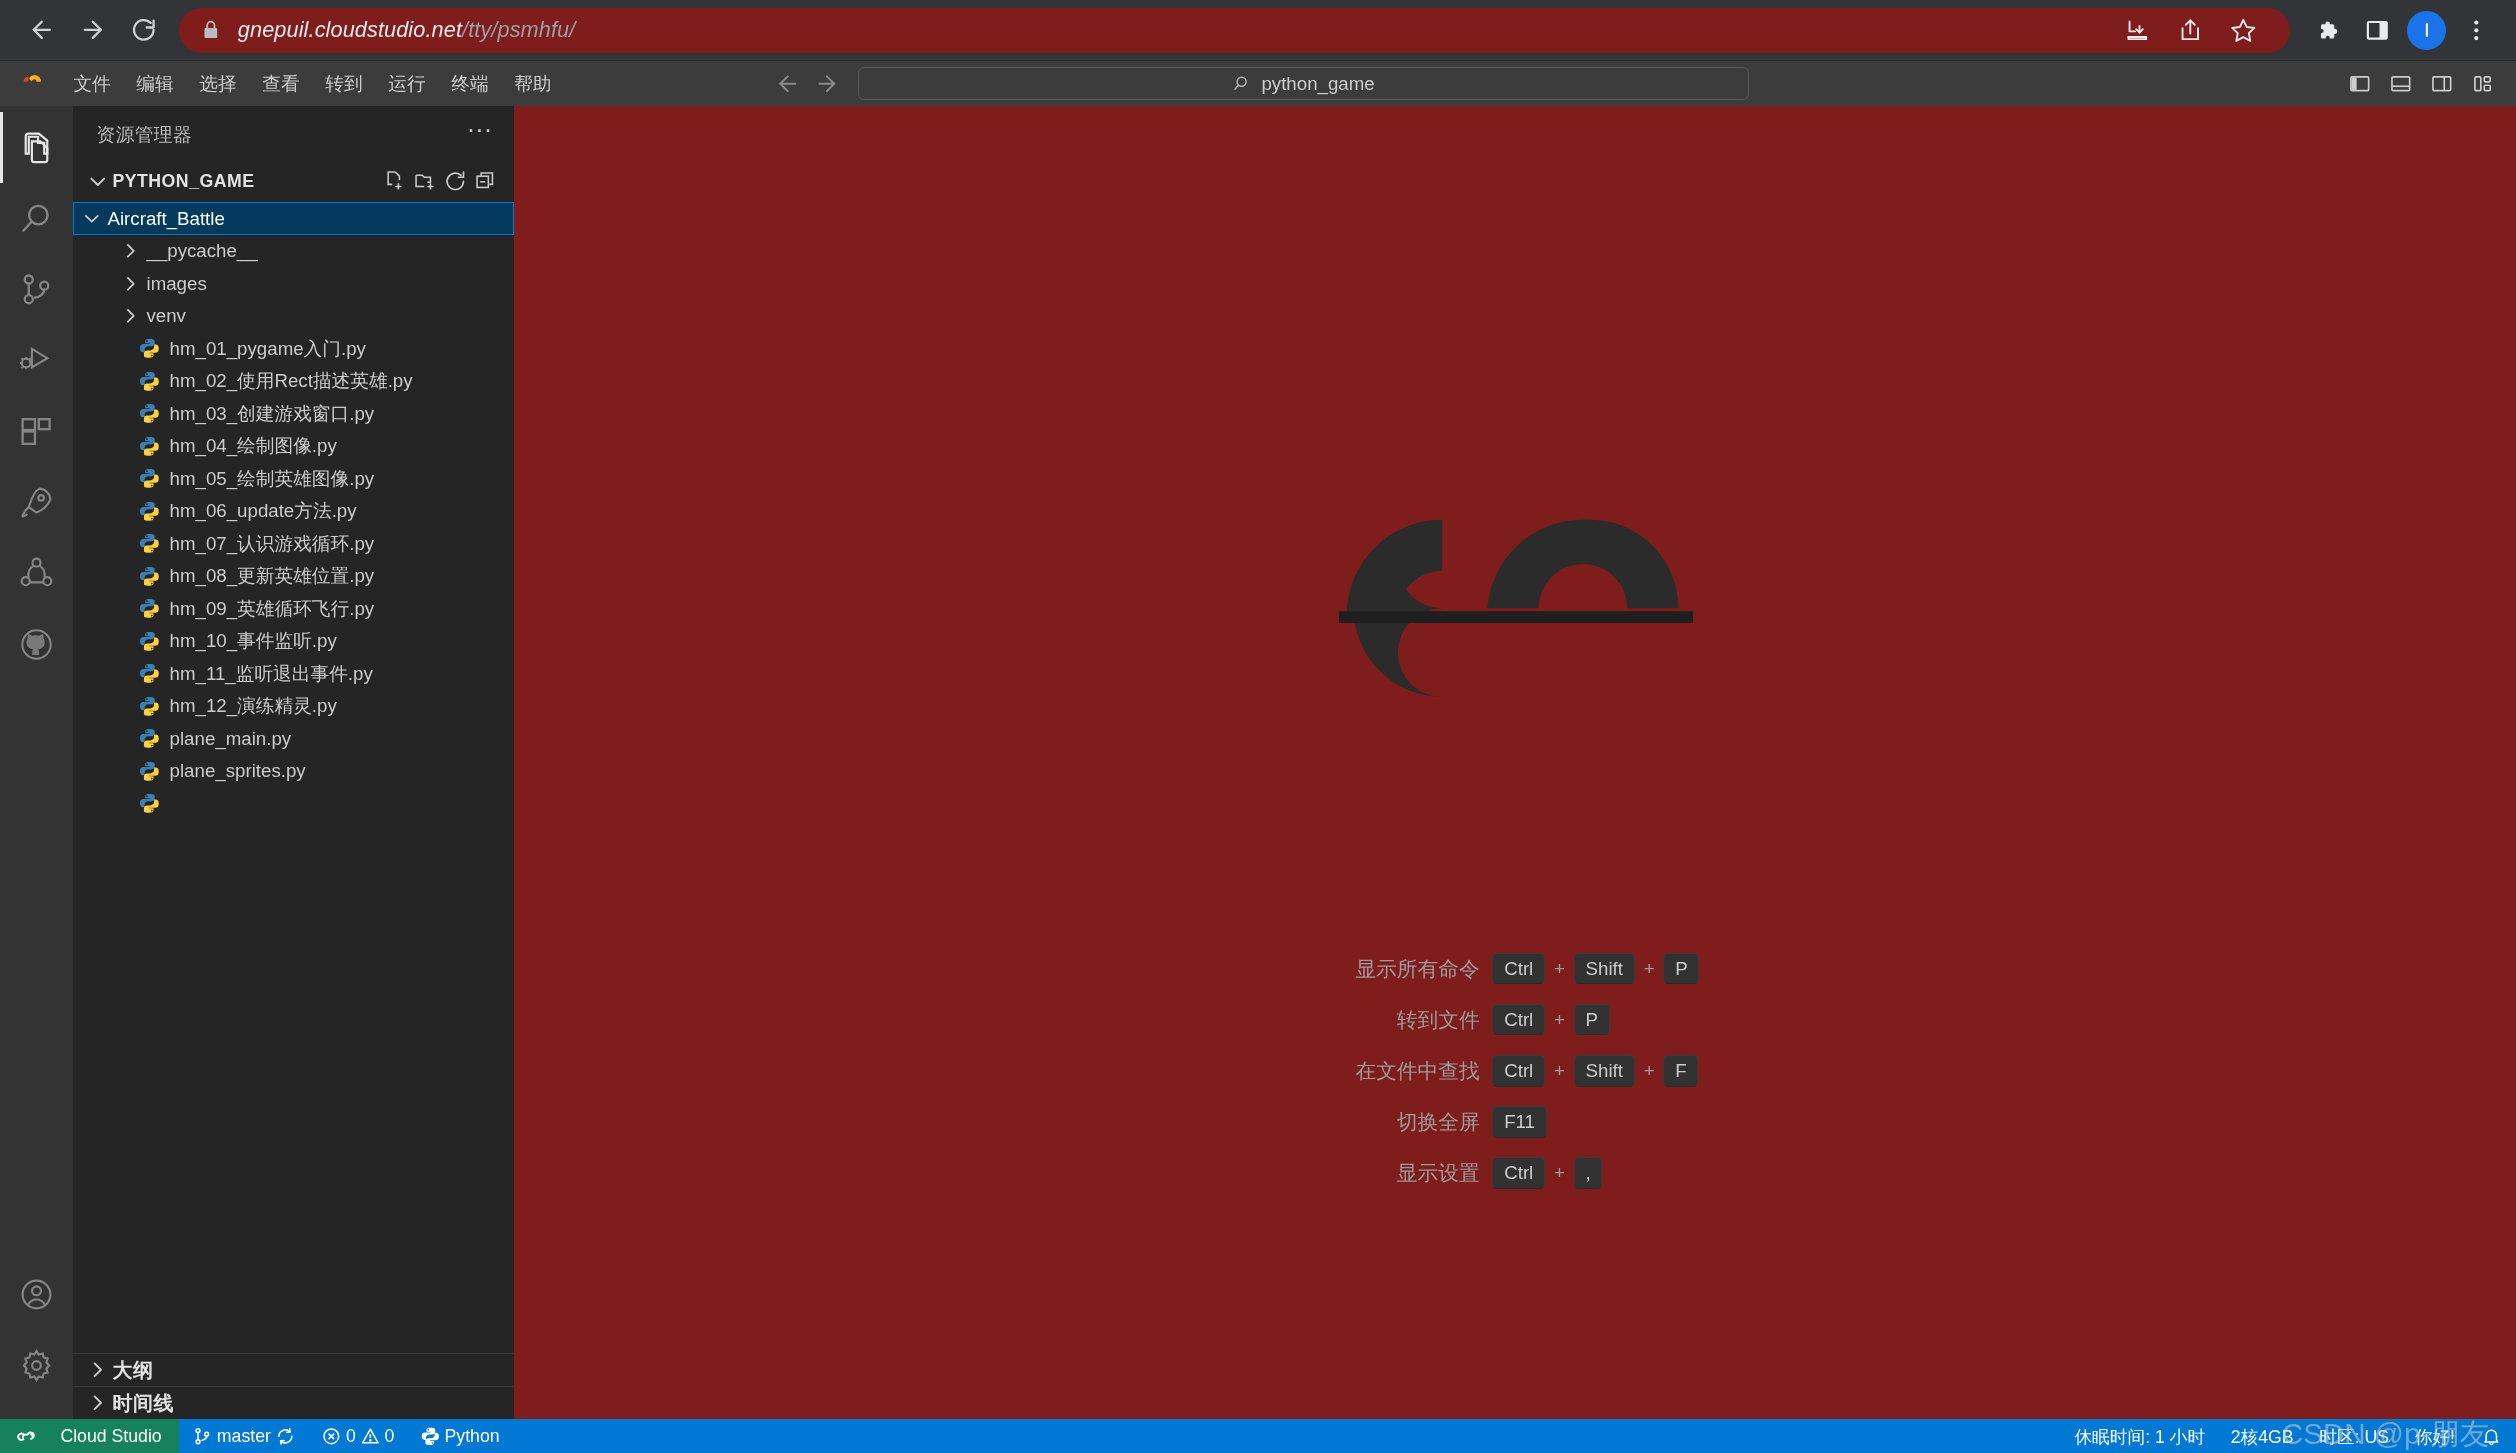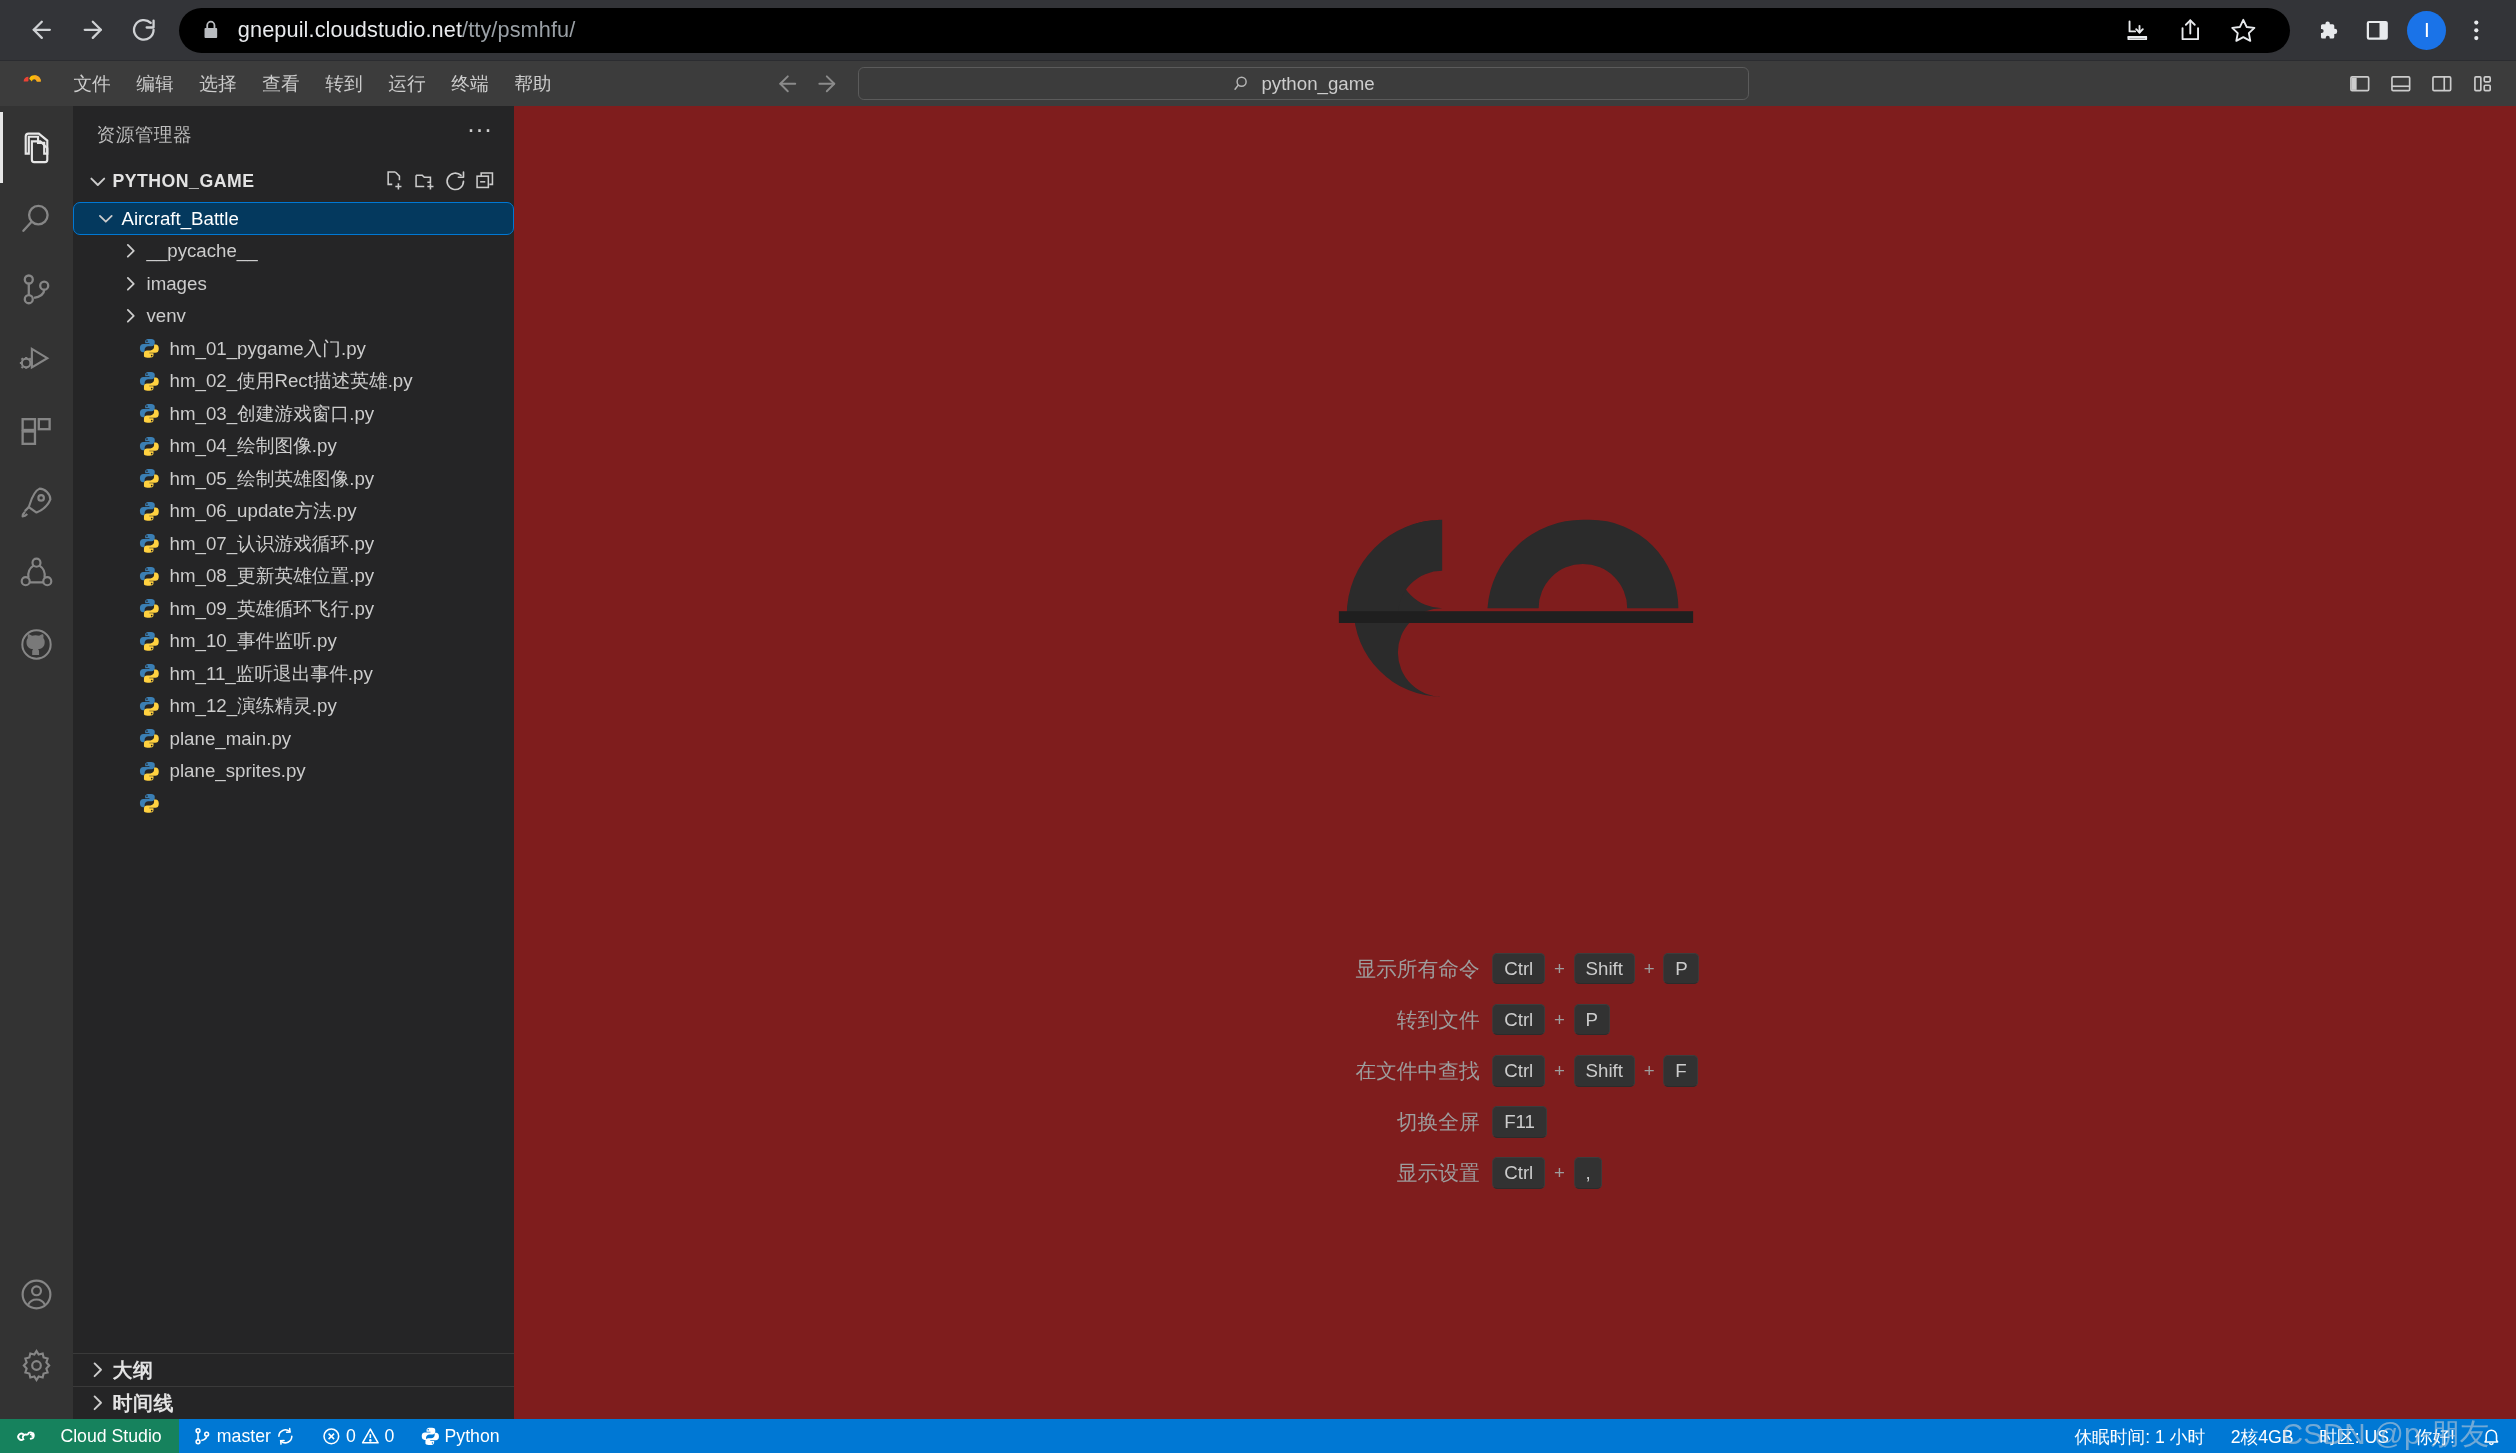--- a/index.html
+++ b/index.html
@@ -18,23 +18,23 @@
     padding: 0 15.8px; flex: none;
     border-bottom: 1px solid #2b2c30;
   }
   .nav-btn {
     width: 51px; height: 51px; border-radius: 50%;
     display: flex; align-items: center; justify-content: center;
     color: #cfd1d4; flex: none;
   }
   .nav-btn svg { width: 27.6px; height: 27.6px; }
   .omnibox {
-    flex: 1; height: 45px; background: #000000; border-radius: 22.7px;
+    flex: 1; height: 45px; background: #7f1d1d; border-radius: 22.7px;
     display: flex; align-items: center; padding: 0 21.7px;
-    margin: 0 13.8px 0 9.9px; min-width: 0;
+    margin: 0 13.8px 0 9.9px; min-width: 0; font-style: italic;
   }
   .lock-ico { width: 21.7px; height: 21.7px; flex: none; margin-right: 15.8px; color: #b9bcc0; }
   .url-text { font-size: 21.7px; color: #e8eaed; white-space: nowrap; letter-spacing: 0.1px; }
   .url-text .dim { color: #9aa0a6; }
   .omni-right { display: flex; align-items: center; margin-left: auto; gap: 3.9px; }
   .br-ico { width: 49px; height: 49px; display: flex; align-items: center; justify-content: center; color: #e8eaed; flex:none;}
   .br-ico svg { width: 26.6px; height: 26.6px; }
   .avatar {
     width: 39px; height: 39px; border-radius: 50%; background: #1a73e8;
     display: flex; align-items: center; justify-content: center;
@@ -108,21 +108,21 @@
   .trow {
     height: 32.5px; display: flex; align-items: center; font-size: 18.7px; color: #cccccc;
     padding-right: 7.9px; white-space: nowrap;
   }
   .trow.selected {
     background: #04395e; border: 1px solid #0078d4; color: #ffffff; height: 33px;
   }
   .tchev { width: 23.6px; height: 23.6px; flex: none; color: #cccccc; }
   .tlabel { margin-left: 3.9px; }
   .pyico { width: 22.7px; height: 22.7px; flex: none; margin-right: 8.9px; }
-  .ind1 { padding-left: 20px; border-radius: 7px; }
+  .ind1 { padding-left: 6px; }
   .ind2 { padding-left: 46px; }
   .ind2b { padding-left: 65px; }
   .sb-bottom { flex: none; }
   .sb-bottom .sec-header { border-top: 1px solid #3a3a3a; height: 33px; }
   .sb-bottom .sec-title { font-size: 20px; }
 
   
   .editor { flex: 1; background: #7f1d1d; position: relative; min-width: 0; overflow: hidden; }
   .watermark-logo {
     position: absolute; left: 50%; top: 517px; transform: translate(-50%, -50%);

